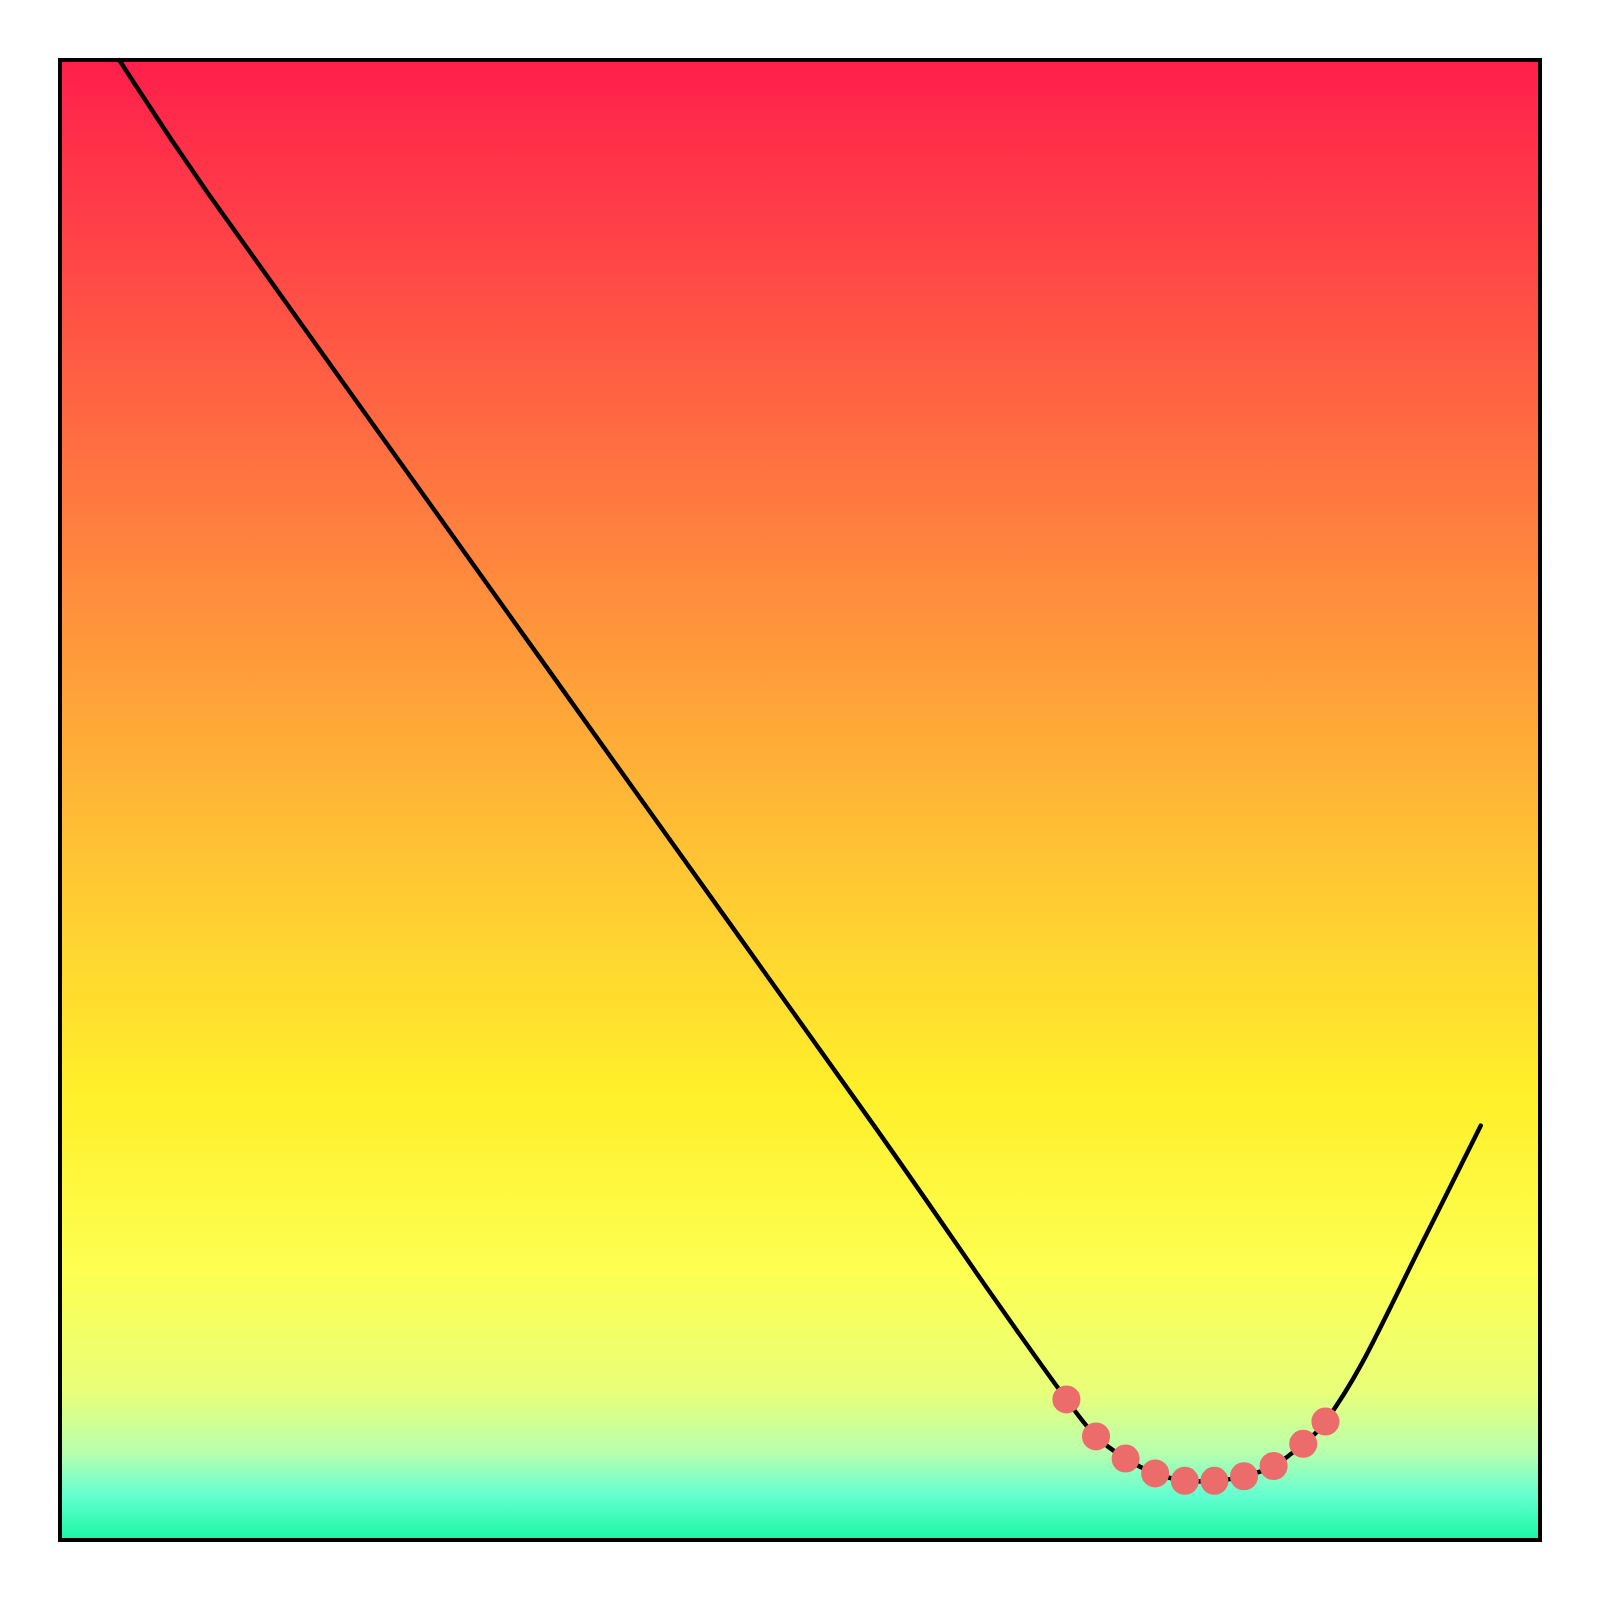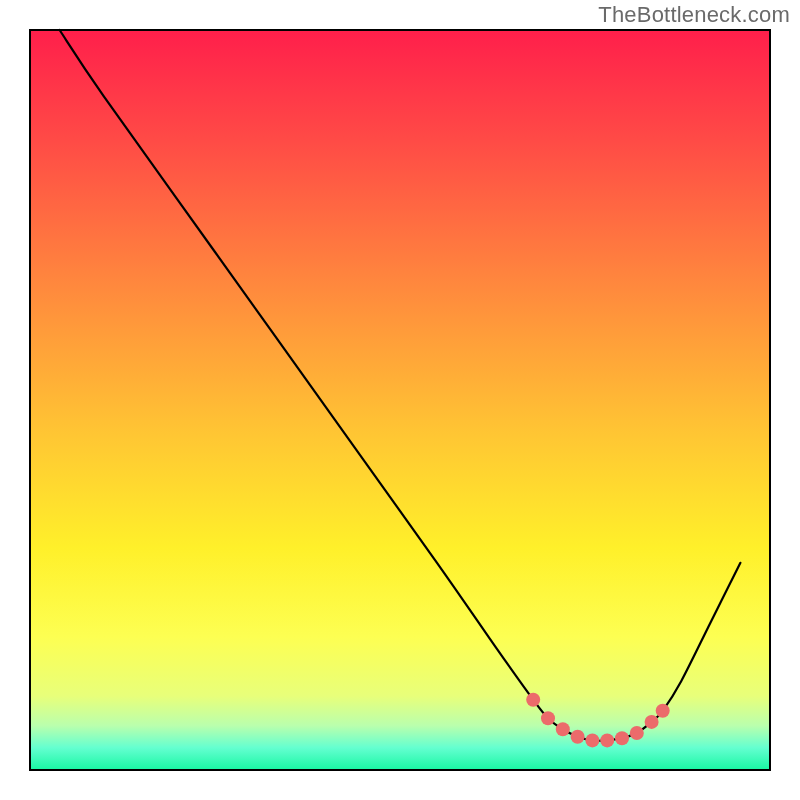--- a/index.html
+++ b/index.html
@@ -58,14 +58,13 @@
         <circle cx="562.8" cy="729.3" r="7" fill="#ec6b6b"></circle>
         <circle cx="577.6" cy="736.7" r="7" fill="#ec6b6b"></circle>
         <circle cx="592.4" cy="740.4" r="7" fill="#ec6b6b"></circle>
         <circle cx="607.2" cy="740.4" r="7" fill="#ec6b6b"></circle>
         <circle cx="622" cy="738.18" r="7" fill="#ec6b6b"></circle>
         <circle cx="636.8" cy="733" r="7" fill="#ec6b6b"></circle>
         <circle cx="651.6" cy="721.9" r="7" fill="#ec6b6b"></circle>
         <circle cx="662.6999999999999" cy="710.8" r="7" fill="#ec6b6b"></circle>
       </g>
   </svg>
-  <div class="watermark">TheBottleneck.com</div>
 </div>
 
 </body></html>

